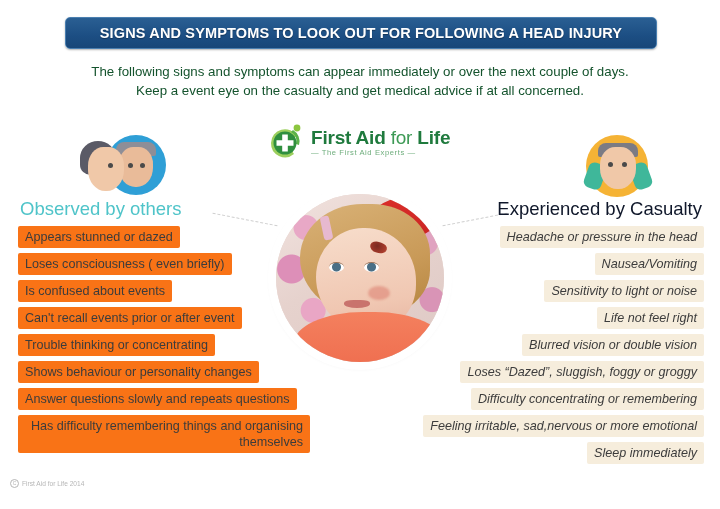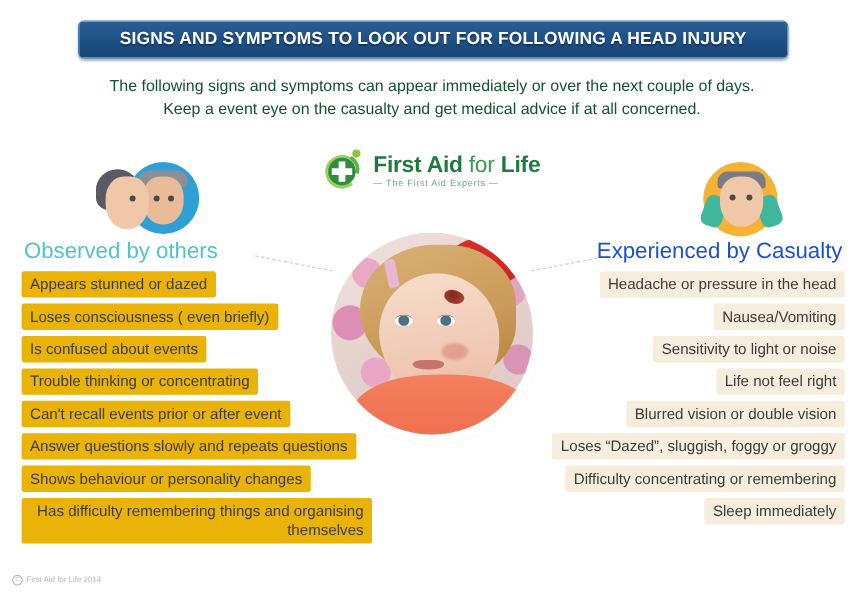--- a/index.html
+++ b/index.html
@@ -283,21 +283,21 @@
     position: absolute;
     font-size: 18.5px;
     white-space: nowrap;
   }
   .heading-left {
     left: 20px; top: 198px;
     color: #4fc4c9;
   }
   .heading-right {
     right: 18px; top: 198px;
-    color: #1d4ed8;
+    color: #0f172a;
   }
 
   
   .list {
     position: absolute;
     display: flex;
     flex-direction: column;
   }
   .list-left {
     left: 18px;
@@ -312,22 +312,22 @@
     gap: 5px;
   }
   .pill {
     font-size: 12.6px;
     color: #3c3c3c;
     line-height: 16px;
     padding: 3px 7px;
     border-radius: 2px;
     white-space: nowrap;
   }
-  .pill.blue  { background: #eab308; }
-  .pill.cream { background: #f6eddc; text-align: right; }
+  .pill.blue  { background: #f97316; }
+  .pill.cream { background: #f6eddc; text-align: right; font-style: italic; }
   .pill.multiline { white-space: normal; max-width: 278px; text-align: right; }
 
   
   .footer {
     position: absolute;
     left: 10px;
     top: 479px;
     display: flex;
     align-items: center;
     gap: 3px;
@@ -416,36 +416,37 @@
       <div class="photo-mouth"></div>
       <div class="photo-shirt"></div>
     </div>
   </div>
 
   <div class="heading heading-left">Observed by others</div>
   <div class="list list-left">
     <div class="pill blue">Appears stunned or dazed</div>
     <div class="pill blue">Loses consciousness ( even briefly)</div>
     <div class="pill blue">Is confused about events</div>
+    <div class="pill blue">Can't recall events prior or after event</div>
     <div class="pill blue">Trouble thinking or concentrating</div>
-    <div class="pill blue">Can't recall events prior or after event</div>
+    <div class="pill blue">Shows behaviour or personality changes</div>
     <div class="pill blue">Answer questions slowly and repeats questions</div>
-    <div class="pill blue">Shows behaviour or personality changes</div>
     <div class="pill blue multiline">Has difficulty remembering things and organising themselves</div>
   </div>
 
   <div class="heading heading-right">Experienced by Casualty</div>
   <div class="list list-right">
     <div class="pill cream">Headache or pressure in the head</div>
     <div class="pill cream">Nausea/Vomiting</div>
     <div class="pill cream">Sensitivity to light or noise</div>
     <div class="pill cream">Life not feel right</div>
     <div class="pill cream">Blurred vision or double vision</div>
     <div class="pill cream">Loses “Dazed”, sluggish, foggy or groggy</div>
     <div class="pill cream">Difficulty concentrating or  remembering</div>
+    <div class="pill cream">Feeling irritable, sad,nervous or more  emotional</div>
     <div class="pill cream">Sleep immediately</div>
   </div>
 
   <div class="footer">
     <span class="copy-mark">C</span>
     <span>First Aid for Life 2014</span>
   </div>
 
 </div>
 

